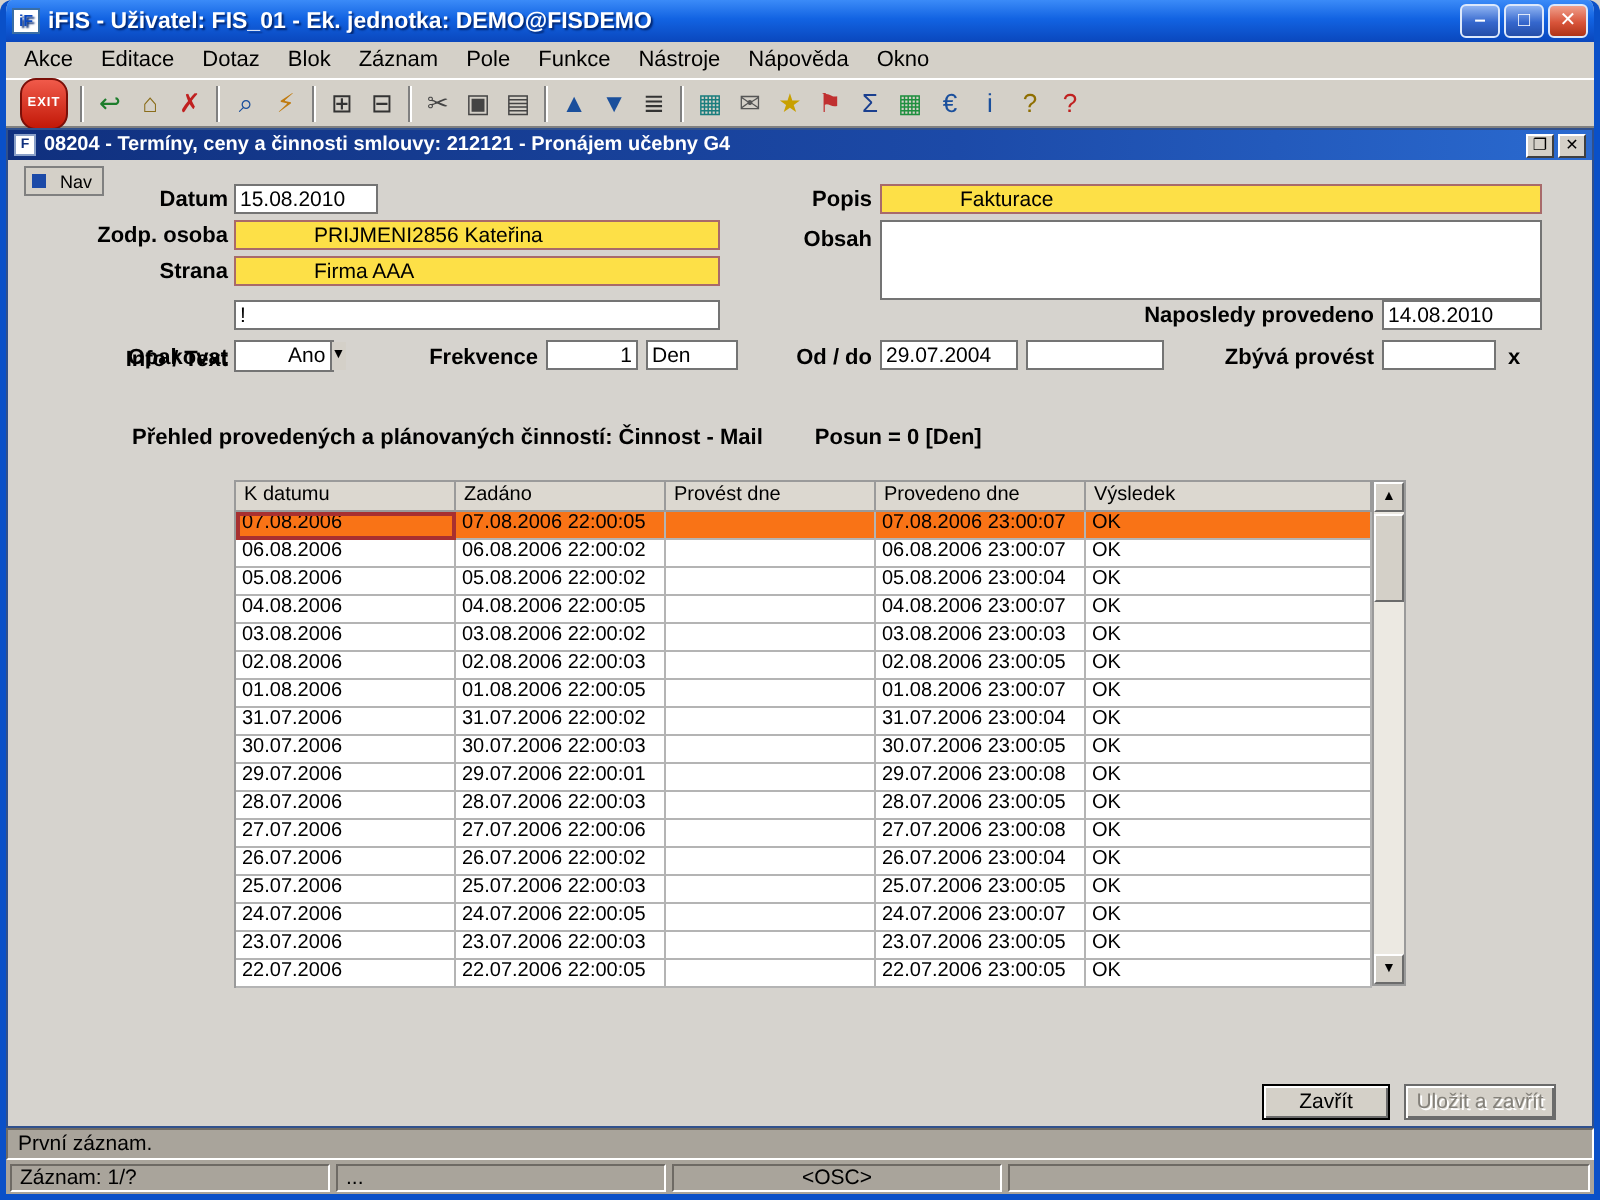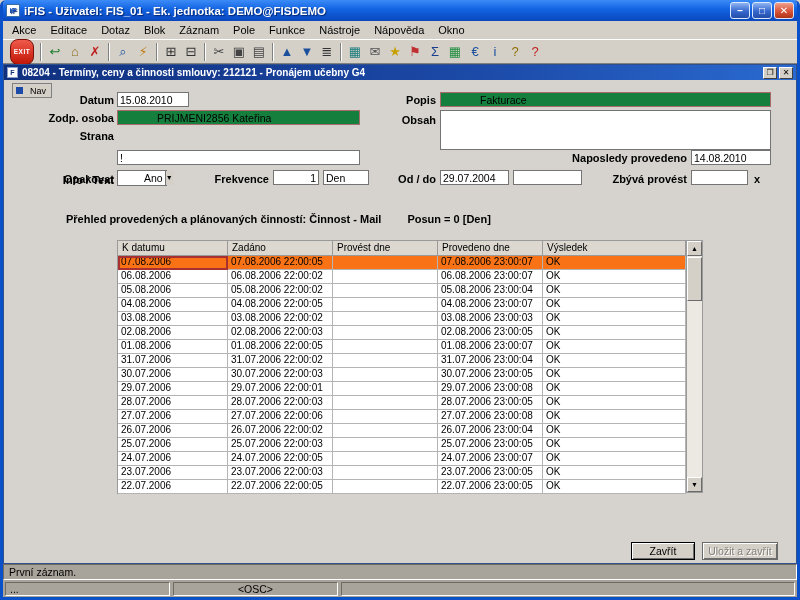--- a/index.html
+++ b/index.html
@@ -53,21 +53,21 @@
 
   
   .nav-tab { position:absolute; left:8px; top:3px; height:15px; display:flex; align-items:center; gap:7px;
              padding:0 5px 0 3px; background:#d4d0c8; border:1px solid #808080; font-size:9px; }
   .nav-sq { width:7px; height:7px; background:#1c4aa8; }
 
   
   .lbl { position:absolute; font-weight:bold; font-size:11px; text-align:right; white-space:nowrap; }
   .field { position:absolute; height:15px; border:1px solid #747474; background:#fff;
            font-family:inherit; font-size:10.5px; padding:0 2px; color:#000; }
-  .field.required { background:#15803d; border-color:#a86a6a;padding-left:39px; }
+  .field.required { background:#fde047; border-color:#a86a6a;padding-left:39px; }
   textarea.field { height:40px; resize:none; }
   .combo { position:absolute; height:16px; display:flex; border:1px solid #747474; background:#fff; }
   .combo-text { flex:1; font-size:10.5px; padding:0 2px; line-height:14px; }
   .combo-btn { width:14px; background:#d4d0c8; border-left:1px solid #747474; font-size:7px; text-align:center; line-height:14px; }
   .suffix { position:absolute; font-weight:bold; font-size:11px; }
 
   .section-title { position:absolute; left:62px; top:133px; font-weight:bold; font-size:11px; }
   .section-title .gap { display:inline-block; width:26px; }
 
   
@@ -185,20 +185,21 @@
         <span>Nav</span>
       </div>
 
       <div class="lbl" style="left:20px;top:14px;width:90px;">Datum</div>
       <input class="field" style="left: 113px; top: 12px; width: 72px;" readonly="" value="15.08.2010">
 
       <div class="lbl" style="left:10px;top:32px;width:100px;">Zodp. osoba</div>
       <input class="field required" style="left: 113px; top: 30px; width: 243px;" readonly="" value="PRIJMENI2856 Kateřina">
 
       <div class="lbl" style="left:10px;top:50px;width:100px;">Strana</div>
+      <input class="field required" style="left: 113px; top: 48px; width: 243px;" readonly="" value="Firma AAA">
 
       <div class="lbl" style="left:10px;top:72px;width:100px;margin-top:22px;">Info / Text</div>
       <input class="field" style="left: 113px; top: 70px; width: 243px;" readonly="" value="!">
 
       <div class="lbl" style="left:10px;top:93px;width:100px;">Opakovat</div>
       <div class="combo" style="left:113px;top:90px;width:50px;padding-left:24px;">
         <span class="combo-text">Ano</span>
         <span class="combo-btn">▼</span>
       </div>
 
@@ -367,18 +368,19 @@
       <div class="btn" style="left:627px;top:462px;width:64px;">Zavřít</div>
       <div class="btn disabled" style="left:698px;top:462px;width:76px;">Uložit a zavřít</div>
 
     </div>
   </div>
 
   <div class="status1">
     <span>První záznam.</span>
   </div>
   <div class="status2">
+    <span class="spanel rec">Záznam: 1/?</span>
     <span class="spanel dots">...</span>
     <span class="spanel osc">&lt;OSC&gt;</span>
     <span class="spanel rest"></span>
   </div>
 
 </div>
 
 </body></html>

